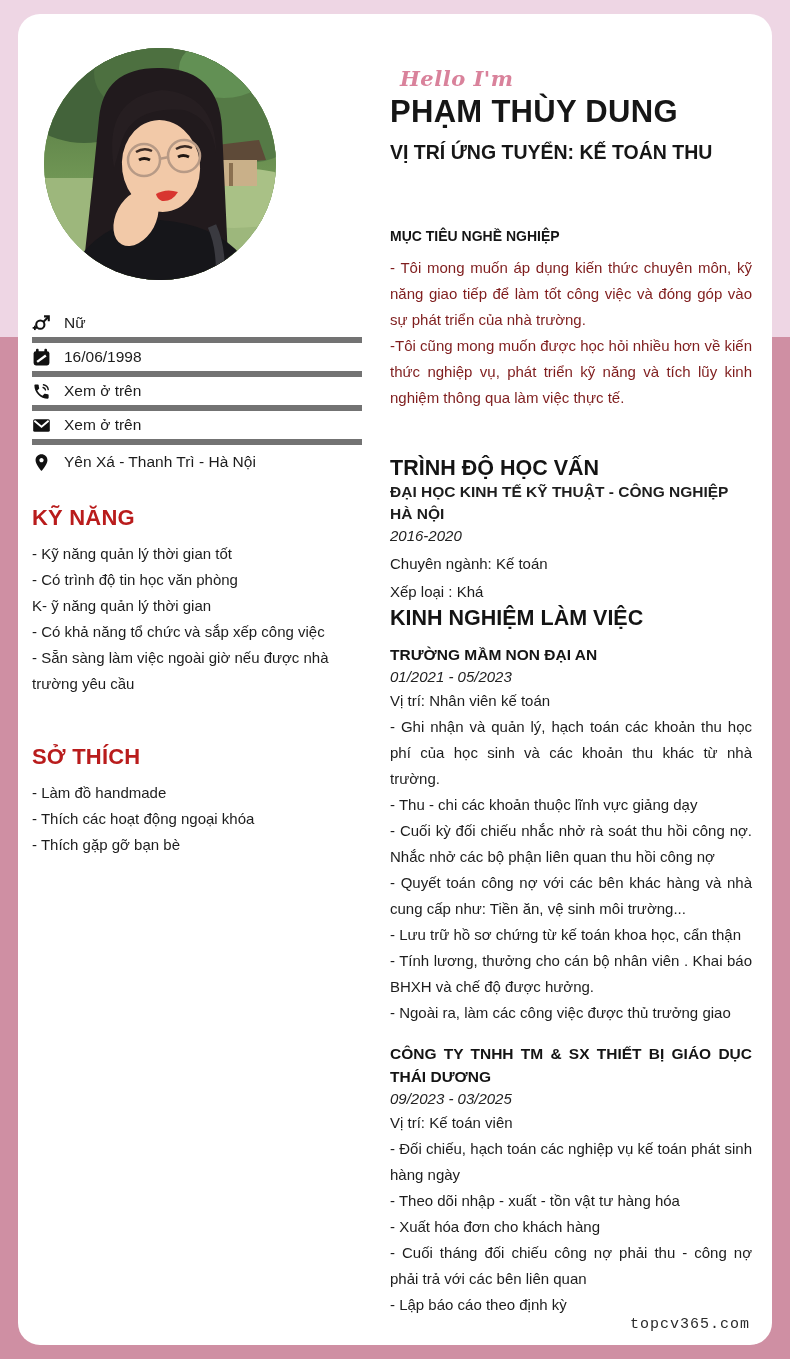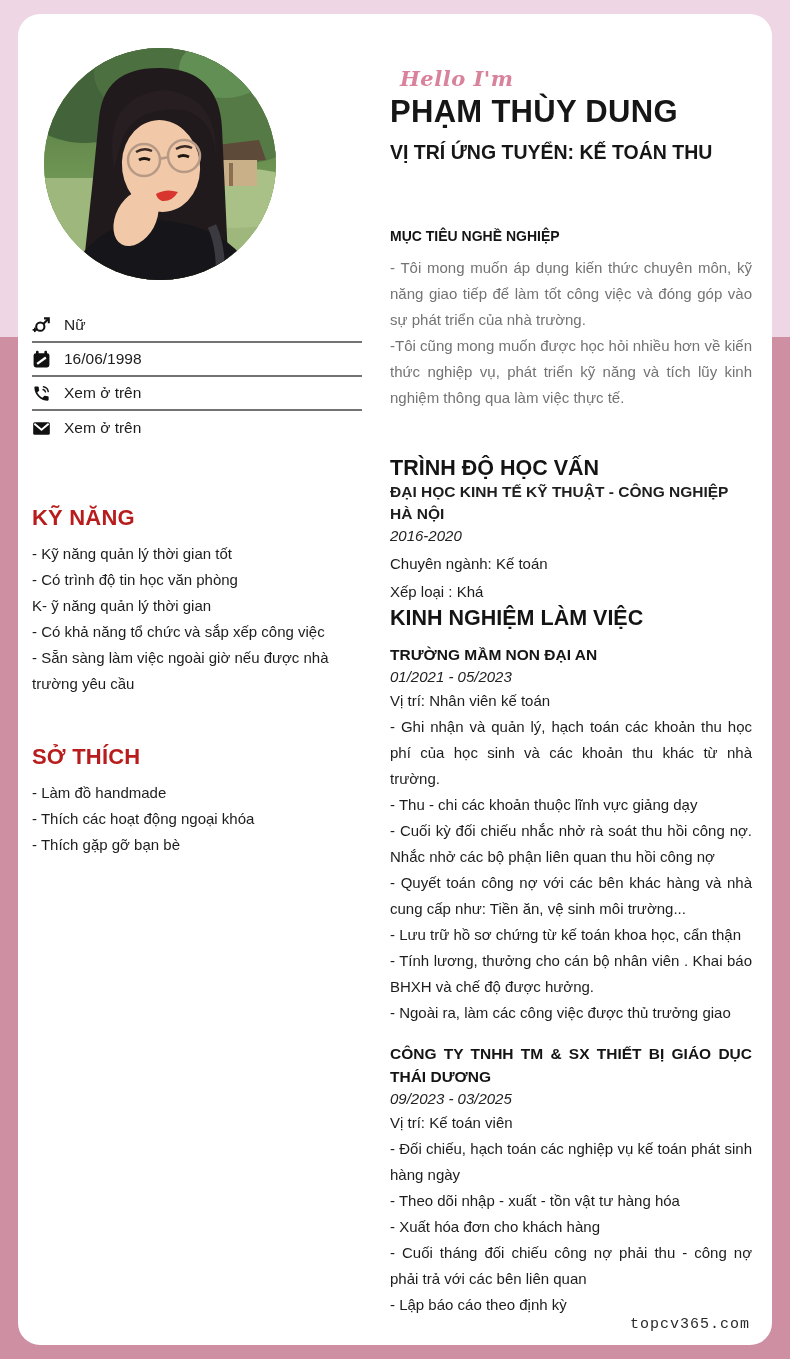--- a/index.html
+++ b/index.html
@@ -18,21 +18,21 @@
   
   .photo {
     position:absolute; left:26px; top:34px; width:232px; height:232px;
     border-radius:50%; overflow:hidden; background:#6f9554;
   }
   .photo svg { display:block; }
 
   .contact { position:absolute; left:14px; top:295px; width:330px; }
   .contact-row {
     display:flex; align-items:center; gap:13px; height:34px;
-    border-bottom:2px solid #737373; font-size:15.5px; color:#1c1c1c;
+    border-bottom:6px solid #737373; font-size:15.5px; color:#1c1c1c;
   }
   .contact-row:last-child { border-bottom:none; }
   .contact-row .ic { width:19px; height:19px; flex:0 0 19px; display:flex; align-items:center; justify-content:center; }
 
   .left-section { position:absolute; left:14px; width:332px; }
   .left-section h2 { font-size:22px; font-weight:bold; color:#b91c1c; letter-spacing:.2px; margin-bottom:10px; }
   .left-list .line { font-size:15px; line-height:26px; color:#1d1d1d; }
   .skills { top:491px; }
   .hobbies { top:730px; }
 
@@ -42,21 +42,21 @@
     position:absolute; top:52px; left:10px;
     font-family:"DejaVu Serif",serif; font-style:italic; font-weight:bold;
     font-size:21px; color:#d9829b; letter-spacing:.5px;text-align:center;
   }
   .name { position:absolute; top:80px; left:0; font-size:31px; font-weight:bold; color:#161616; letter-spacing:.3px; white-space:nowrap; }
   .subtitle { position:absolute; top:127px; left:0; font-size:19.5px; font-weight:bold; color:#161616; white-space:nowrap; }
 
   .rsection { position:absolute; left:0; width:362px; }
   .rsection .h-small { font-size:14px; font-weight:bold; color:#141414; margin-bottom:11px; }
   .rsection .h-big { font-size:21.5px; font-weight:bold; color:#141414; }
-  .para { font-size:15px; line-height:26px; text-align:justify; color:#737373; }
+  .para { font-size:15px; line-height:26px; text-align:justify; color:#7f1d1d; }
   .objective { top:214px; }
   .education { top:442px; }
   .experience { top:592px; }
 
   .edu-school { font-size:15.5px; font-weight:bold; line-height:22px; }
   .period { font-size:15px; font-style:italic; line-height:22px; color:#222; }
   .plainline { font-size:15px; margin-top:6px; line-height:22px; }
 
   .job { margin-top:12px; }
   .job + .job { margin-top:16px; }
@@ -164,20 +164,28 @@
         <span>Xem ở trên</span>
       </div>
       <div class="contact-row">
         <span class="ic">
           <svg viewBox="0 0 24 24" width="19" height="19">
             <rect x="1.5" y="4" width="21" height="16" rx="2" fill="#111"></rect>
             <polyline points="3,6 12,13.5 21,6" fill="none" stroke="#fff" stroke-width="2.4"></polyline>
           </svg>
         </span>
         <span>Xem ở trên</span>
+      </div>
+      <div class="contact-row">
+        <span class="ic">
+          <svg viewBox="0 0 24 24" width="19" height="19">
+            <path d="M12 1.5C7.85 1.5 4.5 4.85 4.5 9c0 5.6 7.5 13.5 7.5 13.5S19.5 14.6 19.5 9c0-4.15-3.35-7.5-7.5-7.5zm0 10.2c-1.5 0-2.7-1.2-2.7-2.7S10.5 6.3 12 6.3s2.7 1.2 2.7 2.7-1.2 2.7-2.7 2.7z" fill="#111"></path>
+          </svg>
+        </span>
+        <span>Yên Xá - Thanh Trì - Hà Nội</span>
       </div>
     </div>
 
     <div class="left-section skills">
       <h2>KỸ NĂNG</h2>
       <div class="left-list">
         <div class="line">- Kỹ năng quản lý thời gian tốt</div>
         <div class="line">- Có trình độ tin học văn phòng</div>
         <div class="line">K- ỹ năng quản lý thời gian</div>
         <div class="line">- Có khả năng tổ chức và sắp xếp công việc</div>

